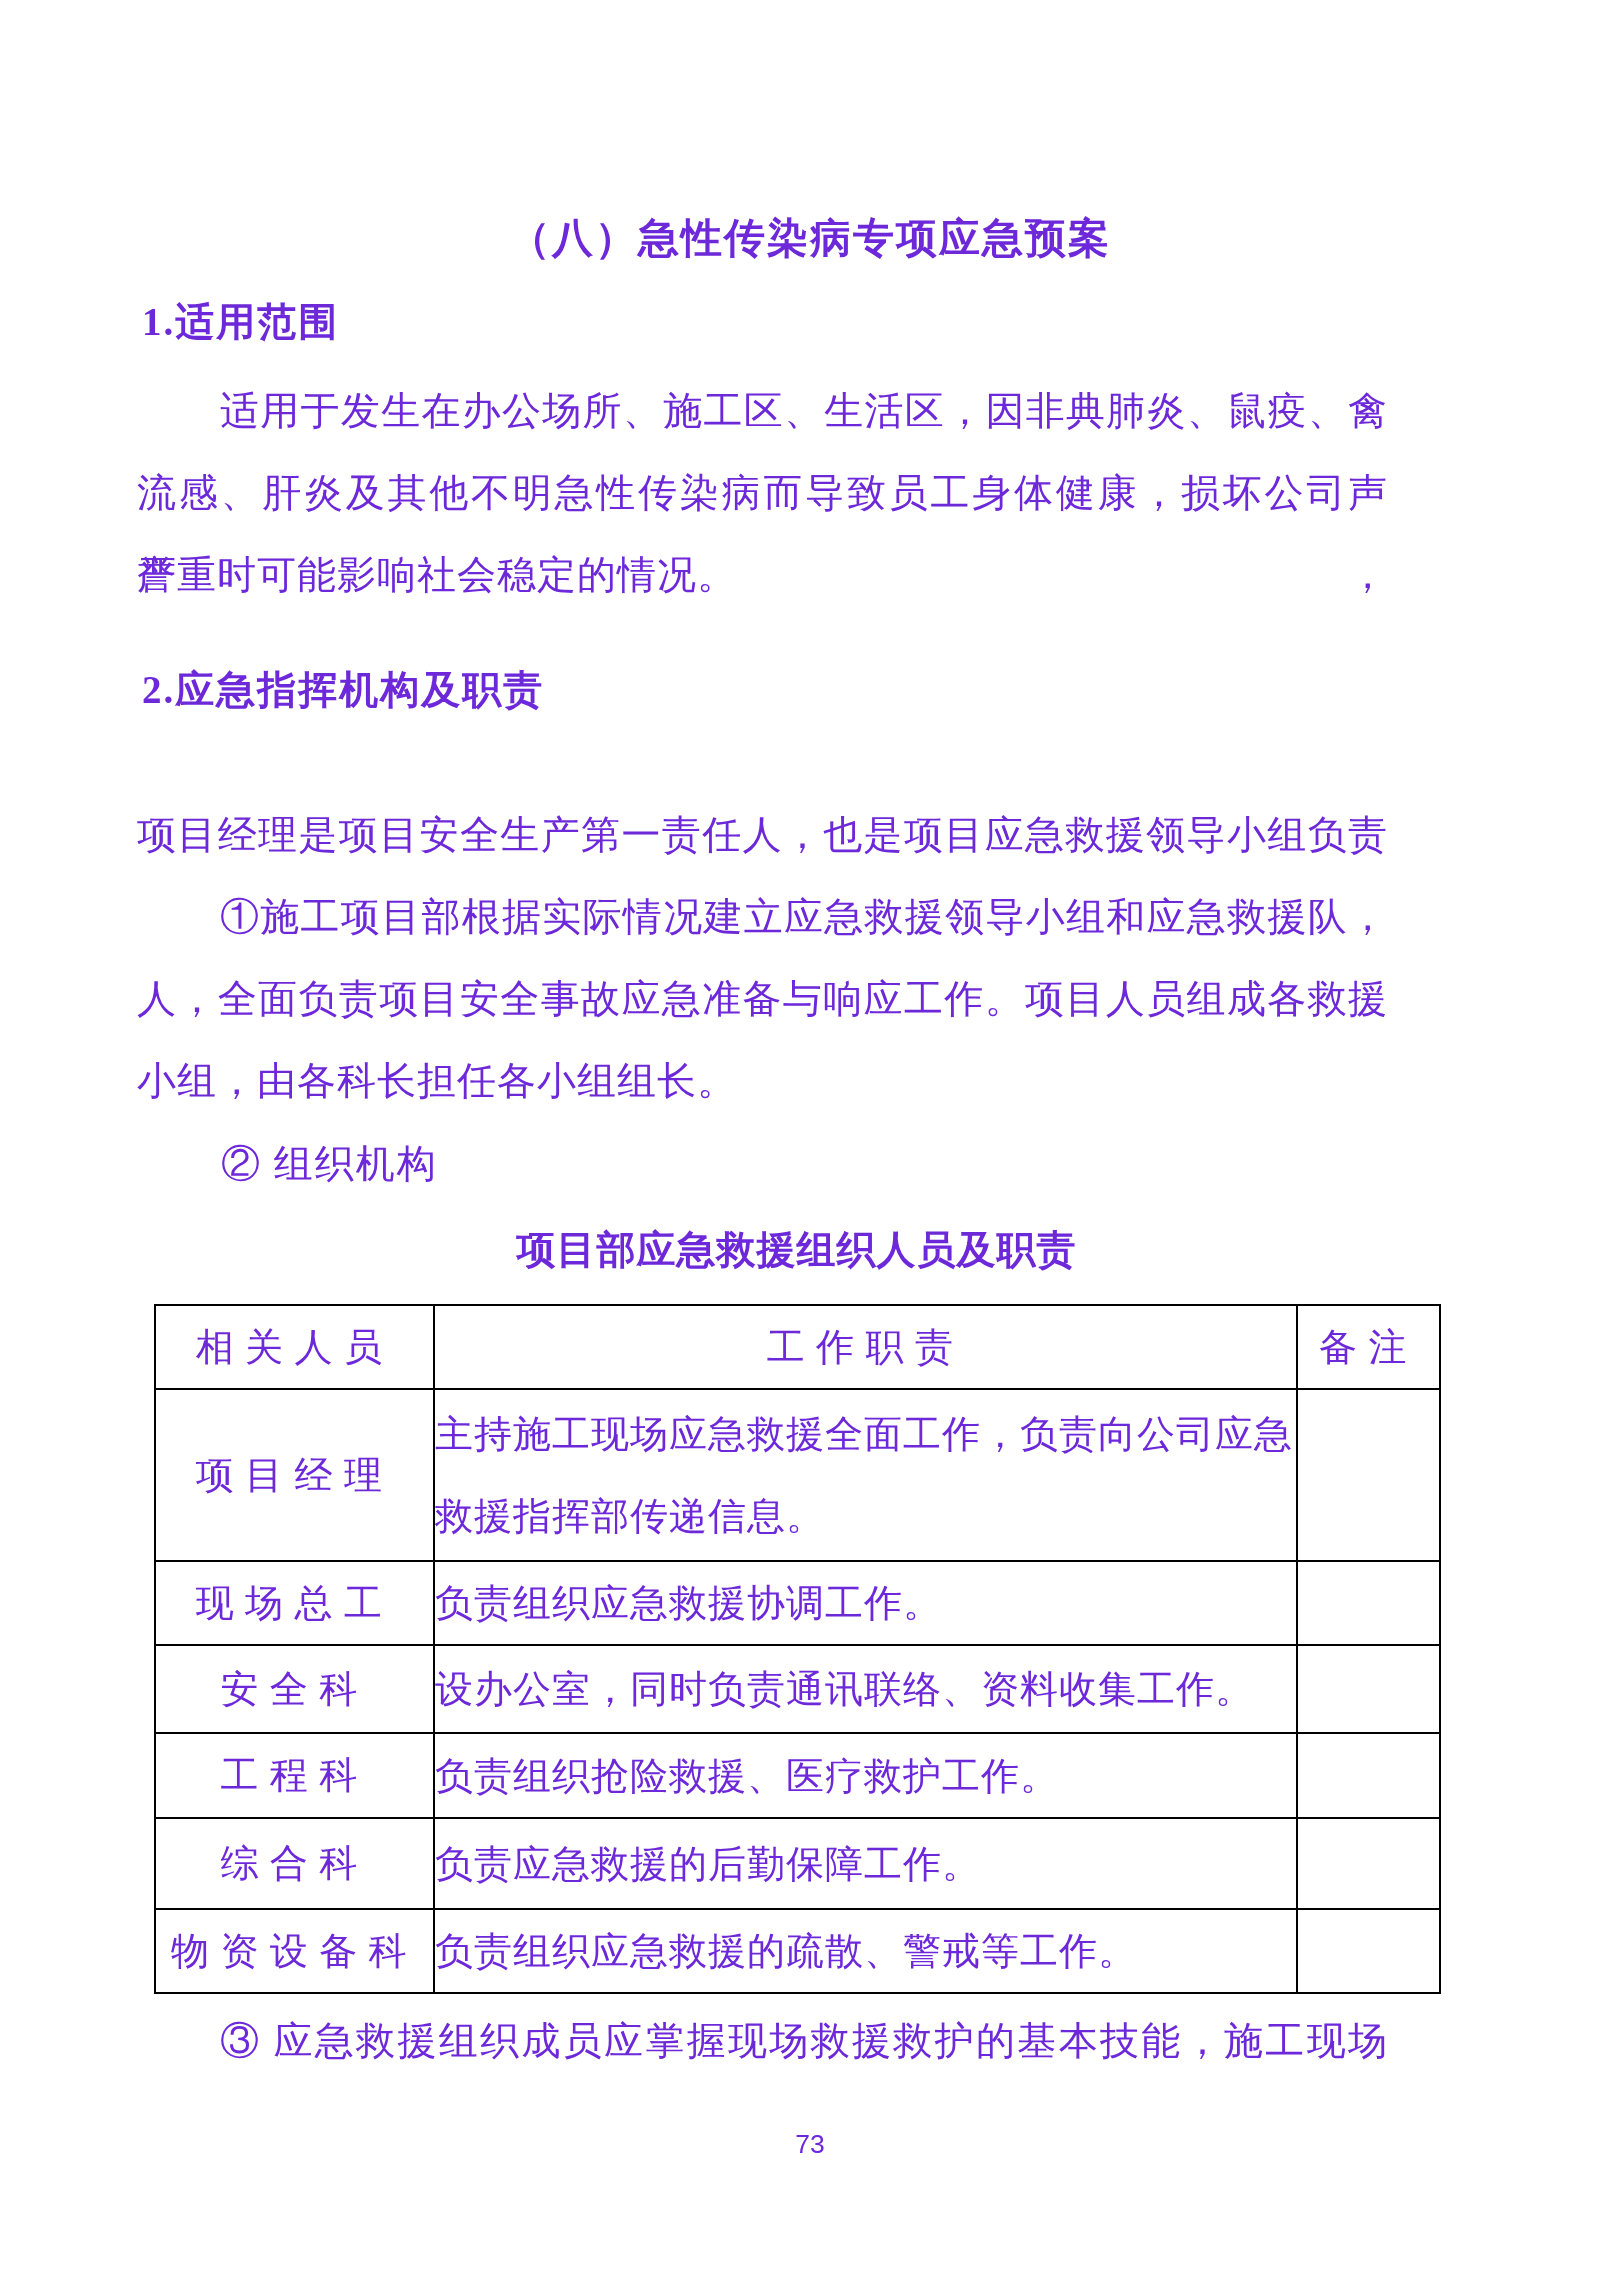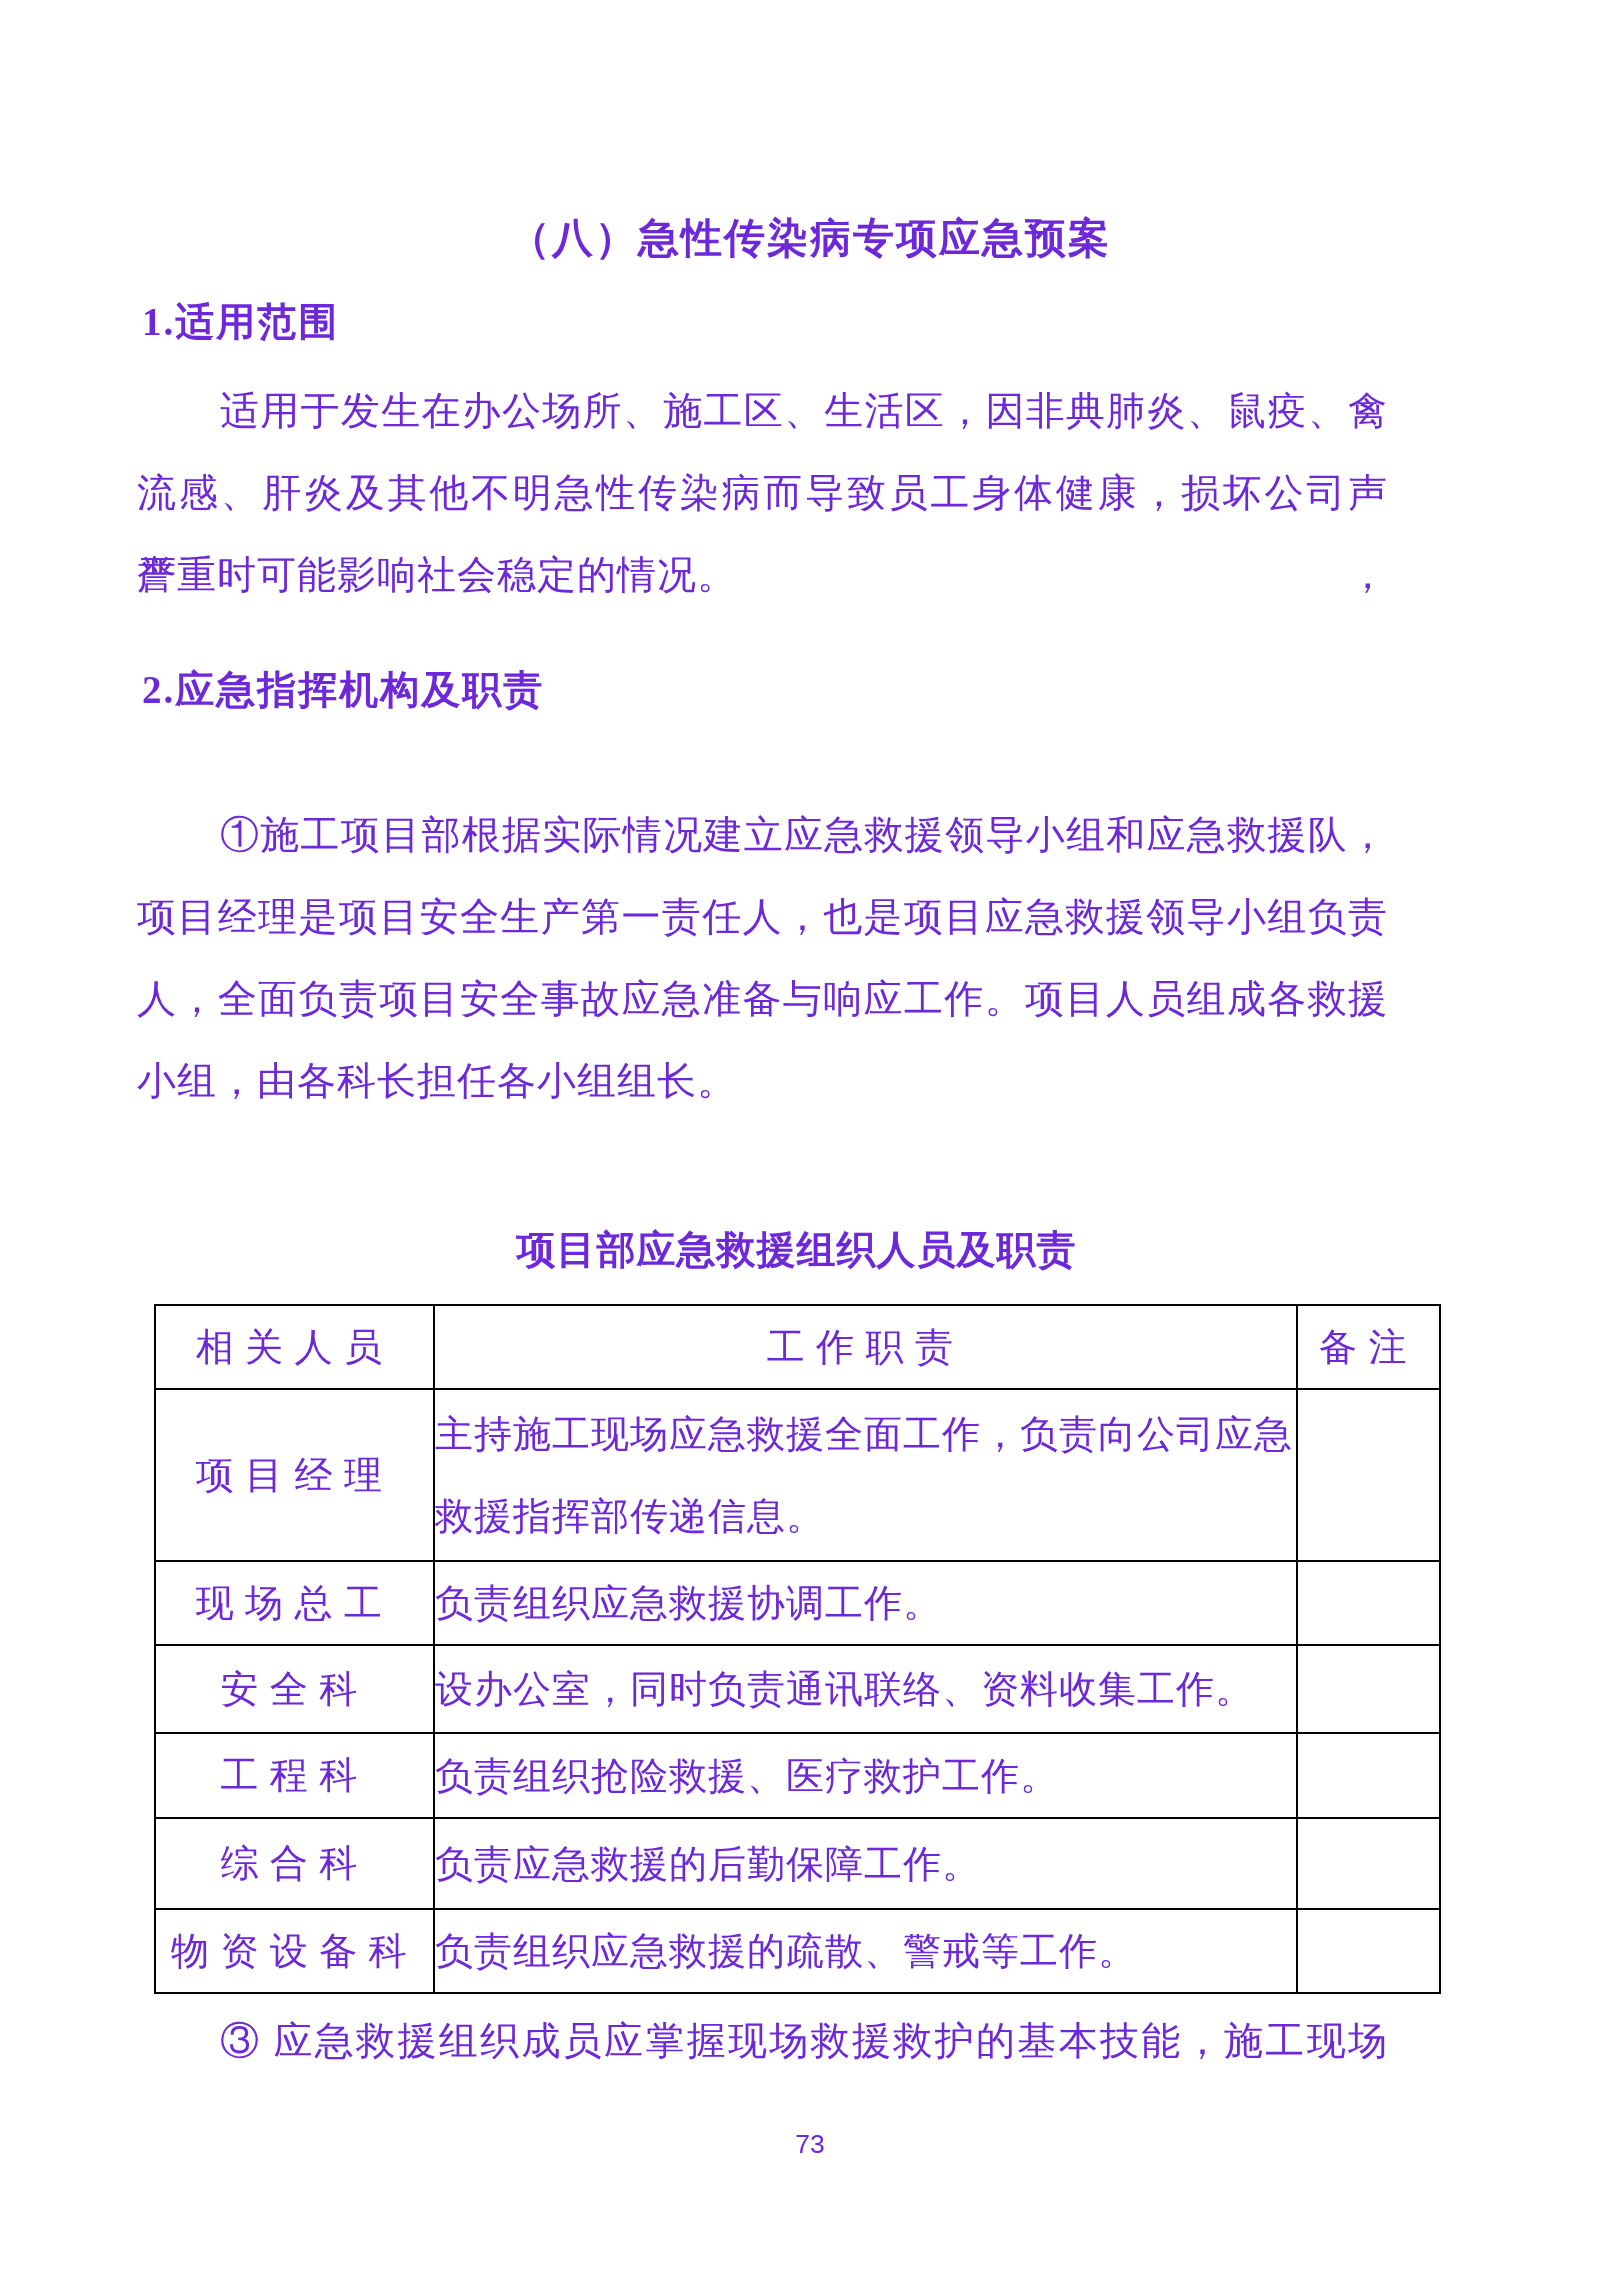--- a/index.html
+++ b/index.html
@@ -92,26 +92,27 @@
   <div class="para para1">
     <div class="pline indent">适用于发生在办公场所、施工区、生活区，因非典肺炎、鼠疫、禽</div>
     <div class="pline">流感、肝炎及其他不明急性传染病而导致员工身体健康，损坏公司声誉，</div>
     <div class="pline lastline">严重时可能影响社会稳定的情况。</div>
   </div>
 
   <div class="heading h2">2.应急指挥机构及职责</div>
 
 
   <div class="para para2">
+    <div class="pline">项目经理是项目安全生产第一责任人，也是项目应急救援领导小组负责</div>
     <div class="pline indent">①施工项目部根据实际情况建立应急救援领导小组和应急救援队，</div>
-    <div class="pline">项目经理是项目安全生产第一责任人，也是项目应急救援领导小组负责</div>
     <div class="pline">人，全面负责项目安全事故应急准备与响应工作。项目人员组成各救援</div>
     <div class="pline lastline">小组，由各科长担任各小组组长。</div>
   </div>
 
+  <div class="subheading item2">② 组织机构</div>
 
   <div class="table-title">项目部应急救援组织人员及职责</div>
 
   <table class="orgtable">
     <colgroup>
       <col style="width:279px">
       <col style="width:863px">
       <col style="width:143px">
     </colgroup>
     <tbody>

